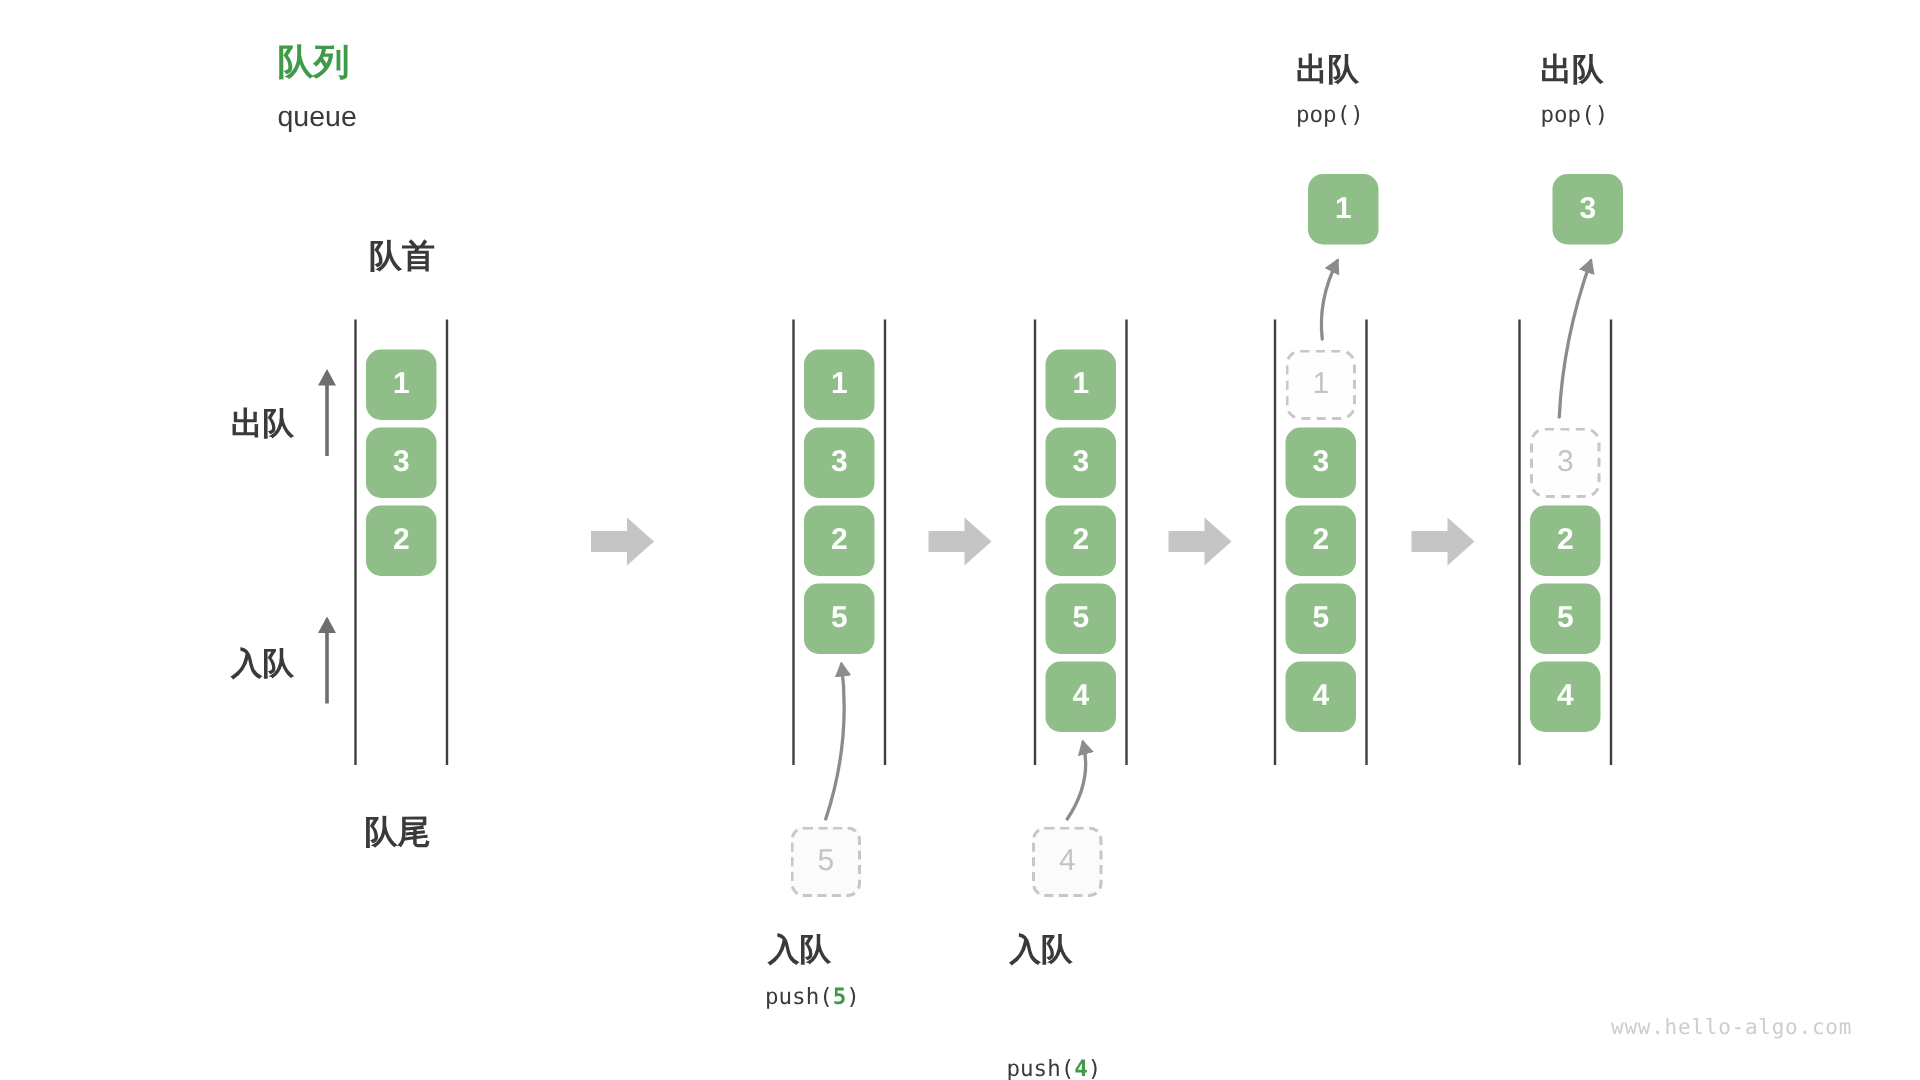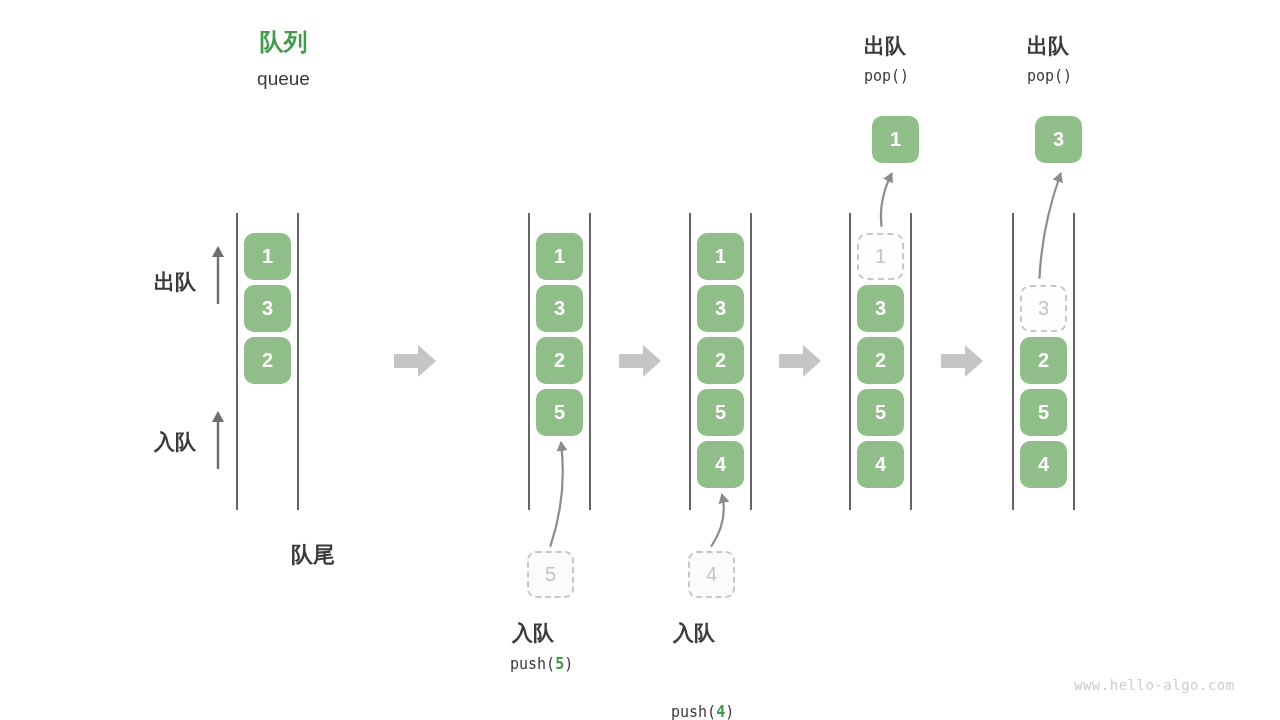--- a/index.html
+++ b/index.html
@@ -5,21 +5,21 @@
   html,body{margin:0;padding:0;background:#fff;}
   #canvas{
     position:relative;width:1280px;height:720px;background:#ffffff;
     overflow:hidden;
     font-family:"Liberation Sans","DejaVu Sans",sans-serif;
     color:var(--text-dark,#3a3a3a);
   }
   .abs{position:absolute;}
   #overlay{position:absolute;left:0;top:0;pointer-events:none;}
   
-  .title-block{left:213px;top:28px;width:141px;text-align:center;}
+  .title-block{left:185px;top:28px;width:141px;}
   .title-zh{font-size:24px;font-weight:bold;color:var(--title-green,#3f9b48);line-height:28px;}
   .title-en{font-size:19px;color:var(--text-dark,#3a3a3a);margin-top:12px;line-height:22px;}
   
   .side-label{width:140px;text-align:center;font-size:22px;font-weight:bold;color:var(--text-dark,#3a3a3a);}
   .side-label-sm{width:70px;text-align:center;font-size:21px;font-weight:bold;color:var(--text-dark,#3a3a3a);}
   
   .cell{
     position:absolute;width:47px;height:47px;border-radius:10px;
     display:flex;align-items:center;justify-content:center;
     font-size:20px;font-weight:bold;box-sizing:border-box;
@@ -81,22 +81,23 @@
       <polygon points="941,354 965,354 965,345 983,361 965,377 965,368 941,368" fill="#c5c5c5"></polygon>
       <line x1="218" y1="304" x2="218" y2="248" stroke="#6e6e6e" stroke-width="2.4" marker-end="url(#ah-side)"></line>
       <line x1="218" y1="469" x2="218" y2="413" stroke="#6e6e6e" stroke-width="2.4" marker-end="url(#ah-side)"></line>
     </svg>
 
   <div class="abs title-block">
     <div class="title-zh">队列</div>
     <div class="title-en">queue</div>
   </div>
 
+  <div class="abs side-label" style="left:198px;top:156px;">队首</div>
 
-  <div class="abs side-label" style="left:195px;top:540px;text-align:right;">队尾</div>
+  <div class="abs side-label" style="left:195px;top:540px;">队尾</div>
 
   <div class="abs side-label-sm" style="left:140px;top:268px;">出队</div>
 
   <div class="abs side-label-sm" style="left:140px;top:428px;">入队</div>
 
   <div id="diagram">
       <div class="cell green" style="left: 244px; top: 233px;">1</div>
       <div class="cell green" style="left: 244px; top: 285px;">3</div>
       <div class="cell green" style="left: 244px; top: 337px;">2</div>
       <div class="cell green" style="left: 536px; top: 233px;">1</div>

